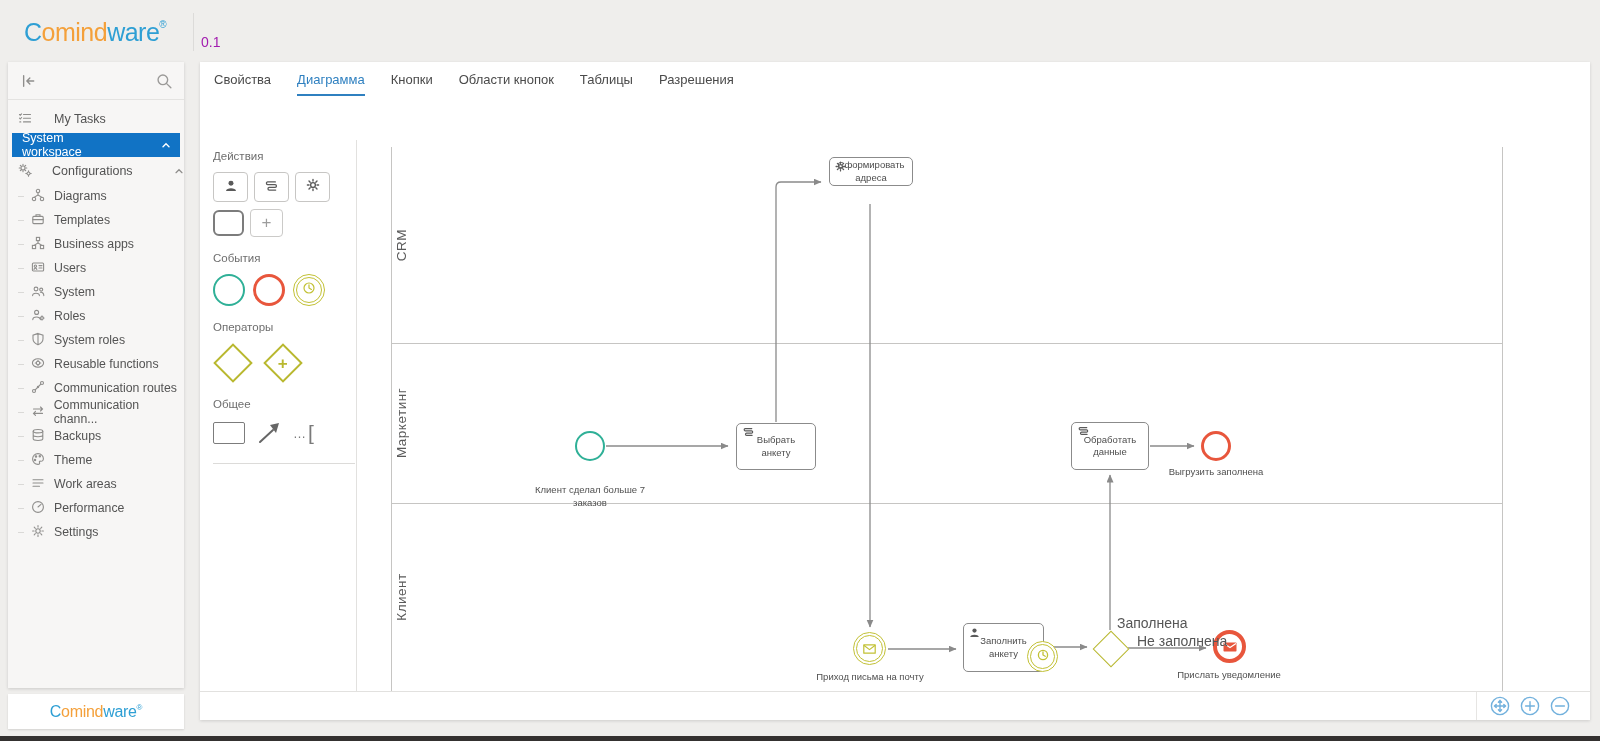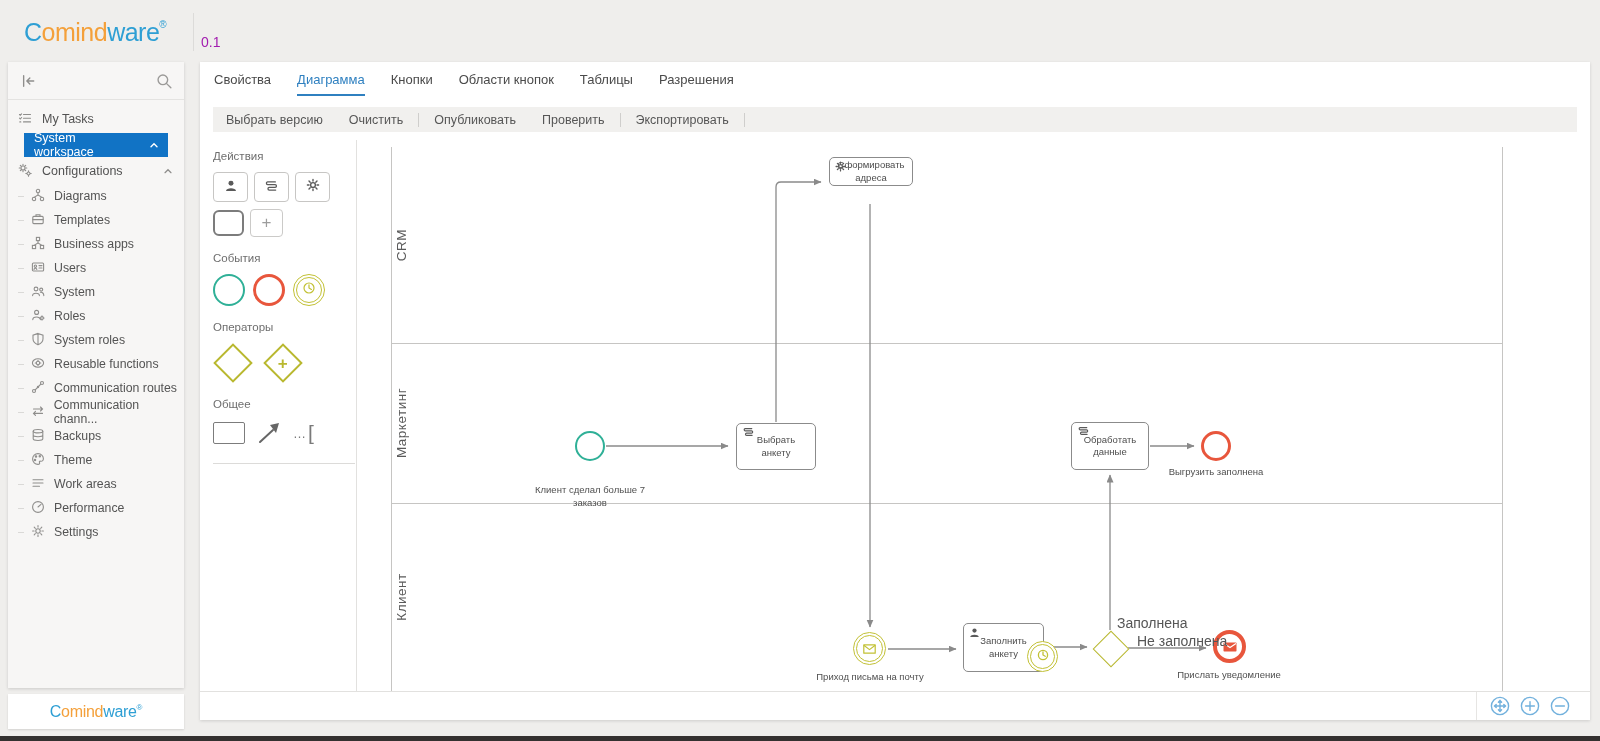--- a/index.html
+++ b/index.html
@@ -10,22 +10,22 @@
   .lg-b{color:#2e9fd4}.lg-o{color:#f4a03a}.lg-r{color:#2e9fd4;font-size:10px;vertical-align:top}
   .hdr-sep{position:absolute;left:193px;top:13px;width:1px;height:38px;background:#dcdbd9}
   .breadcrumb{position:absolute;left:201px;top:16px;font-size:13px;color:#3d85c4;white-space:nowrap}
   .breadcrumb .bcsep{margin:0 7px;color:#3d85c4}
   .version{position:absolute;left:201px;top:34px;font-size:14px;color:#a21caf}
   
   .sidebar{position:absolute;left:8px;top:62px;width:176px;height:626px;background:#f7f6f5;box-shadow:0 1px 3px rgba(0,0,0,.15)}
   .side-head{height:37px;display:flex;align-items:center;justify-content:space-between;padding:0 12px;border-bottom:1px solid #e4e3e1}
   .sicon{display:inline-flex;width:16px;height:16px}
   .nav{padding-top:6px}
-  .item{height:26px;display:flex;align-items:center;gap:8px;padding:0 10px;font-size:12.5px;color:#525252;cursor:pointer}
-  .item.selected{background:#1173c5;color:#fff;height:24px;margin:1px 16px;padding-right:8px}
+  .item{height:26px;display:flex;align-items:center;gap:20px;padding:0 10px;font-size:12.5px;color:#525252;cursor:pointer}
+  .item.selected{background:#1173c5;color:#fff;height:24px;margin:1px 4px;padding-right:8px}
   .item .grow{flex:1}
   .sub{height:24px;display:flex;align-items:center;gap:7px;padding-left:10px;font-size:12.3px;color:#545454;cursor:pointer}
   .sub:before{content:"";width:6px;height:1px;background:#dad9d7;flex:none}
   .chev{display:inline-flex;width:12px;height:12px}
   
   .side-foot{position:absolute;left:8px;top:694px;width:176px;height:35px;background:#fff;box-shadow:0 1px 2px rgba(0,0,0,.12);display:flex;align-items:center;justify-content:center;font-size:16px;font-weight:500;letter-spacing:-.3px}
   .side-foot .lg-r{font-size:8px}
   
   .main{position:absolute;left:200px;top:62px;width:1390px;height:658px;background:#fff;box-shadow:0 1px 3px rgba(0,0,0,.14)}
   .tabs{display:flex;gap:26px;padding:10px 0 0 14px;font-size:13px;color:#4a4a4a}
@@ -293,30 +293,20 @@
 
     <div class="tabs">
       <div class="tab">Свойства</div>
       <div class="tab active">Диаграмма</div>
       <div class="tab">Кнопки</div>
       <div class="tab">Области кнопок</div>
       <div class="tab">Таблицы</div>
       <div class="tab">Разрешения</div>
     </div>
 
-    <div class="toolbar">
-      <div class="tbtn">Выбрать версию</div>
-      <div class="tbtn">Очистить</div>
-      <div class="tsep"></div>
-      <div class="tbtn">Опубликовать</div>
-      <div class="tbtn">Проверить</div>
-      <div class="tsep"></div>
-      <div class="tbtn">Экспортировать</div>
-      <div class="tsep"></div>
-    </div>
 
     <div class="palette">
       <div class="psec first">Действия</div>
       <div class="prow">
         <div class="pbtn">
             <span><svg width="14" height="13" viewBox="0 0 12 12">
                 <circle cx="6" cy="3.9" r="2.3" fill="#5a5a5a"></circle>
                 <path d="M1.4,11 C1.4,7.6 10.6,7.6 10.6,11 Z" fill="#5a5a5a"></path>
               </svg></span>
           </div>

